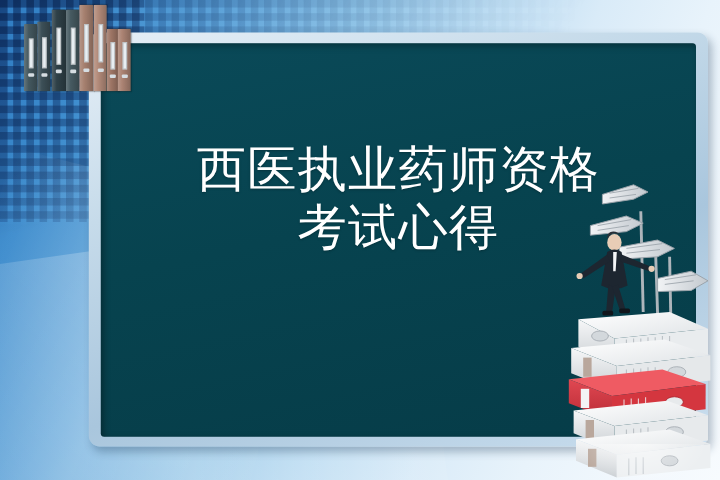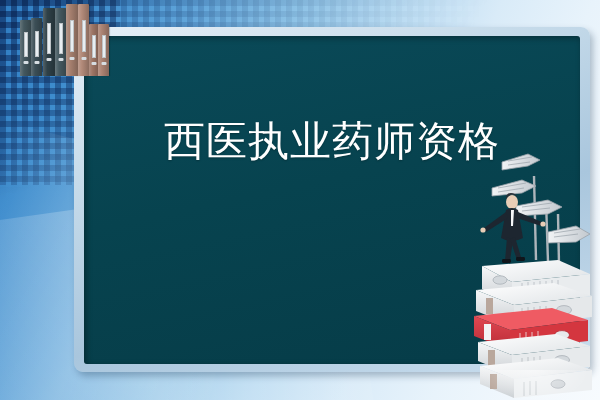--- a/index.html
+++ b/index.html
@@ -213,20 +213,21 @@
   <div class="bg-grid"></div>
   <div class="bg-grid-left"></div>
   <div class="bg-grid-right"></div>
   <div class="bg-streak"></div>
   <div class="bg-streak2"></div>
 
   <div class="board-frame">
     <div class="board-inner">
       <div class="title-wrap">
         <span class="title-line">西医执业药师资格</span>
+        <span class="title-line">考试心得</span>
       </div>
     </div>
   </div>
 
   <div class="binder-group" id="binder-row">
       <div class="binder" style="left: 8px; width: 11px; height: 56px; background: linear-gradient(to right, rgba(255, 255, 255, 0.18), rgb(68, 88, 95) 35%, rgba(0, 0, 0, 0.22)) rgb(68, 88, 95);">
         <div class="lbl" style="top: 12px; height: 25px;"></div>
         <div class="ring" style="top: 41px;"></div>
       </div>
       <div class="binder" style="left: 19px; width: 11px; height: 58px; background: linear-gradient(to right, rgba(255, 255, 255, 0.18), rgb(60, 79, 87) 35%, rgba(0, 0, 0, 0.22)) rgb(60, 79, 87);">

